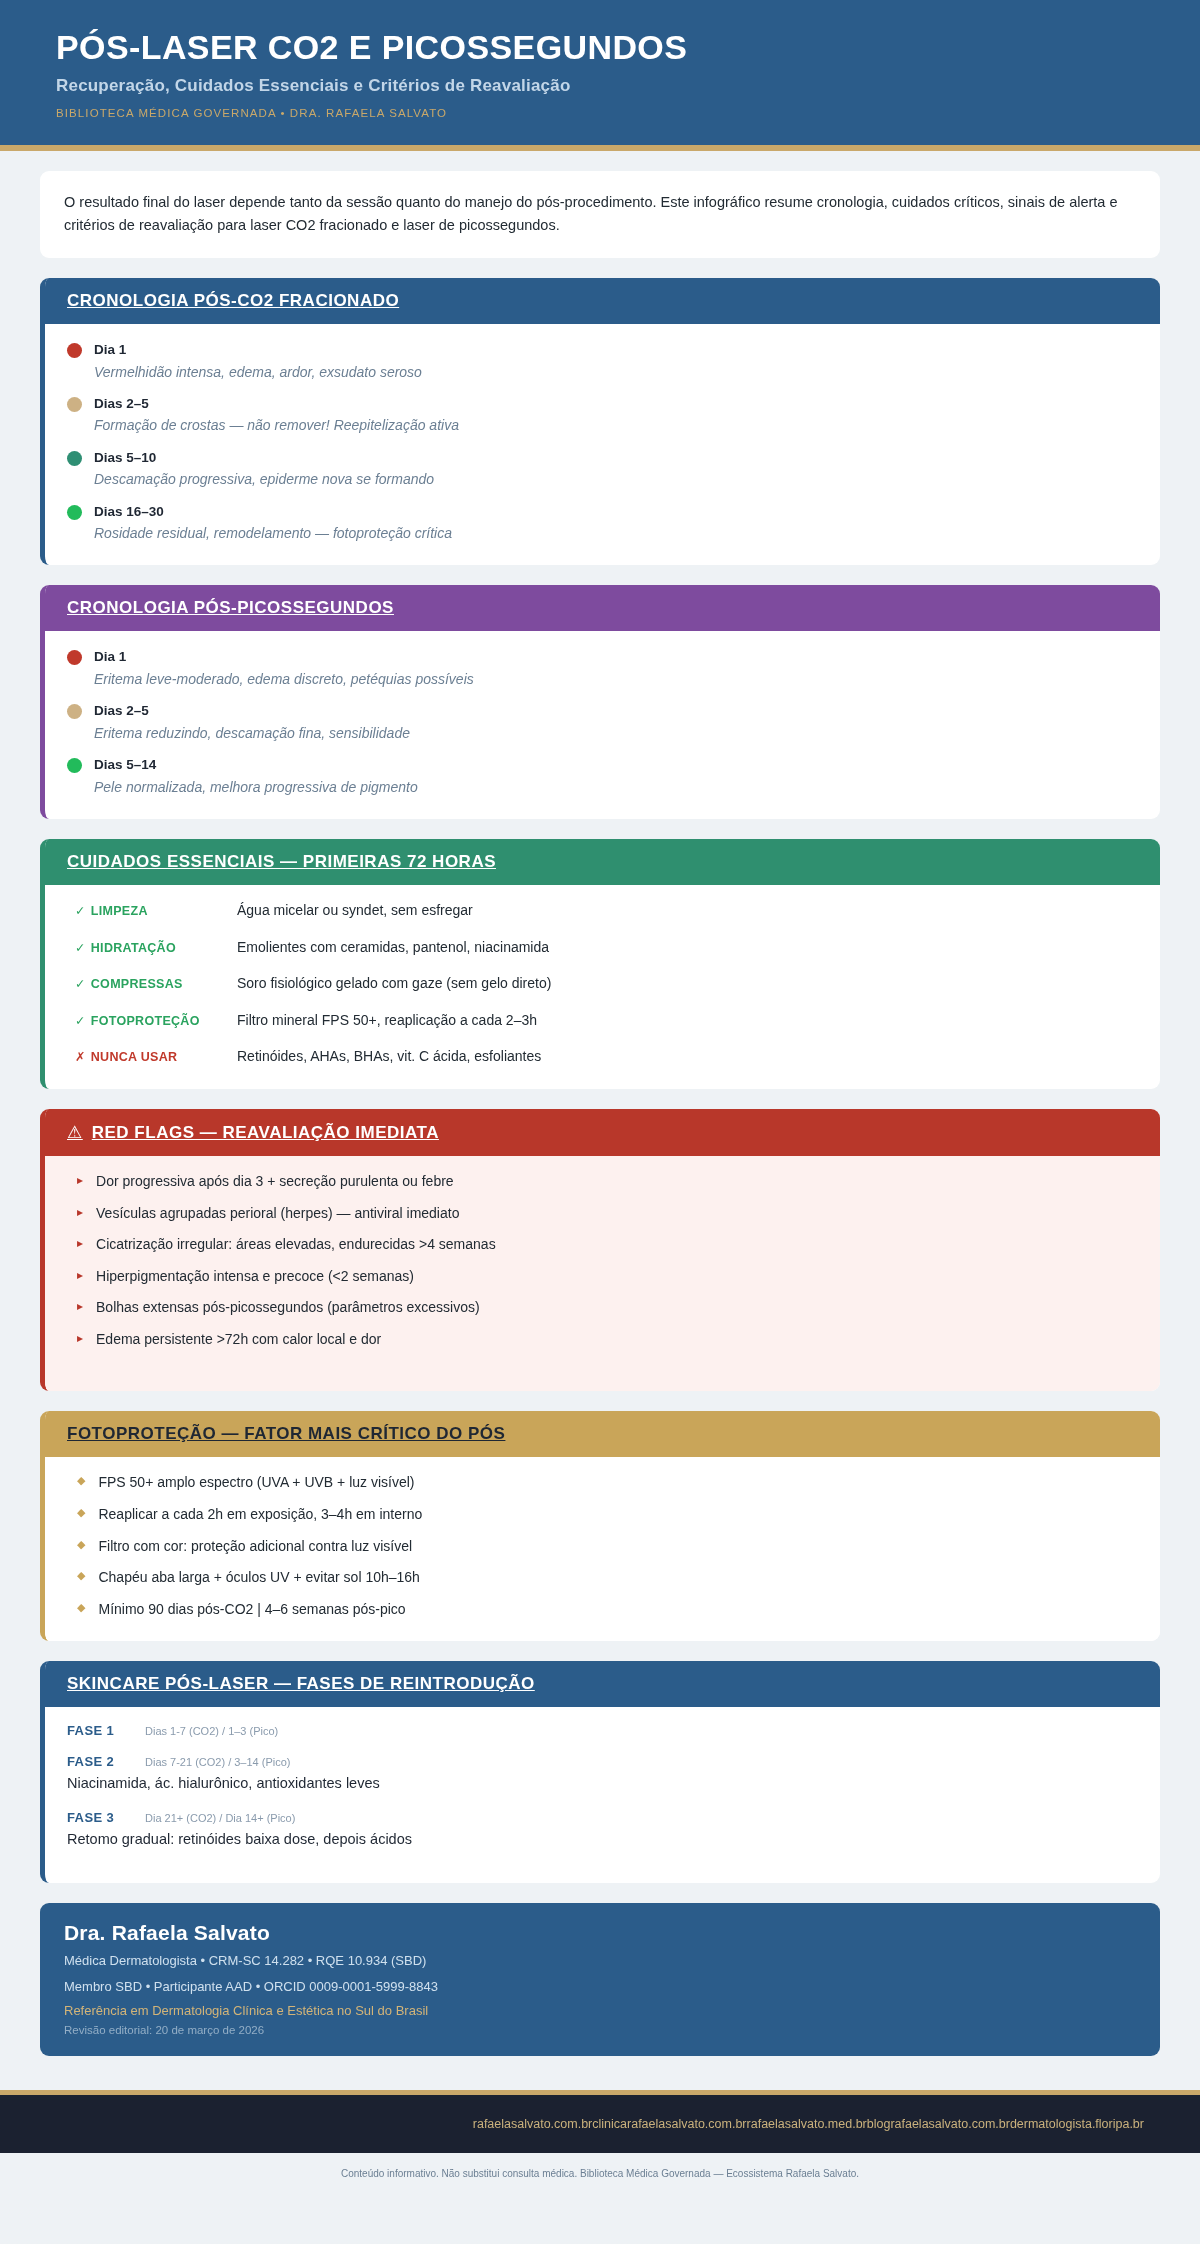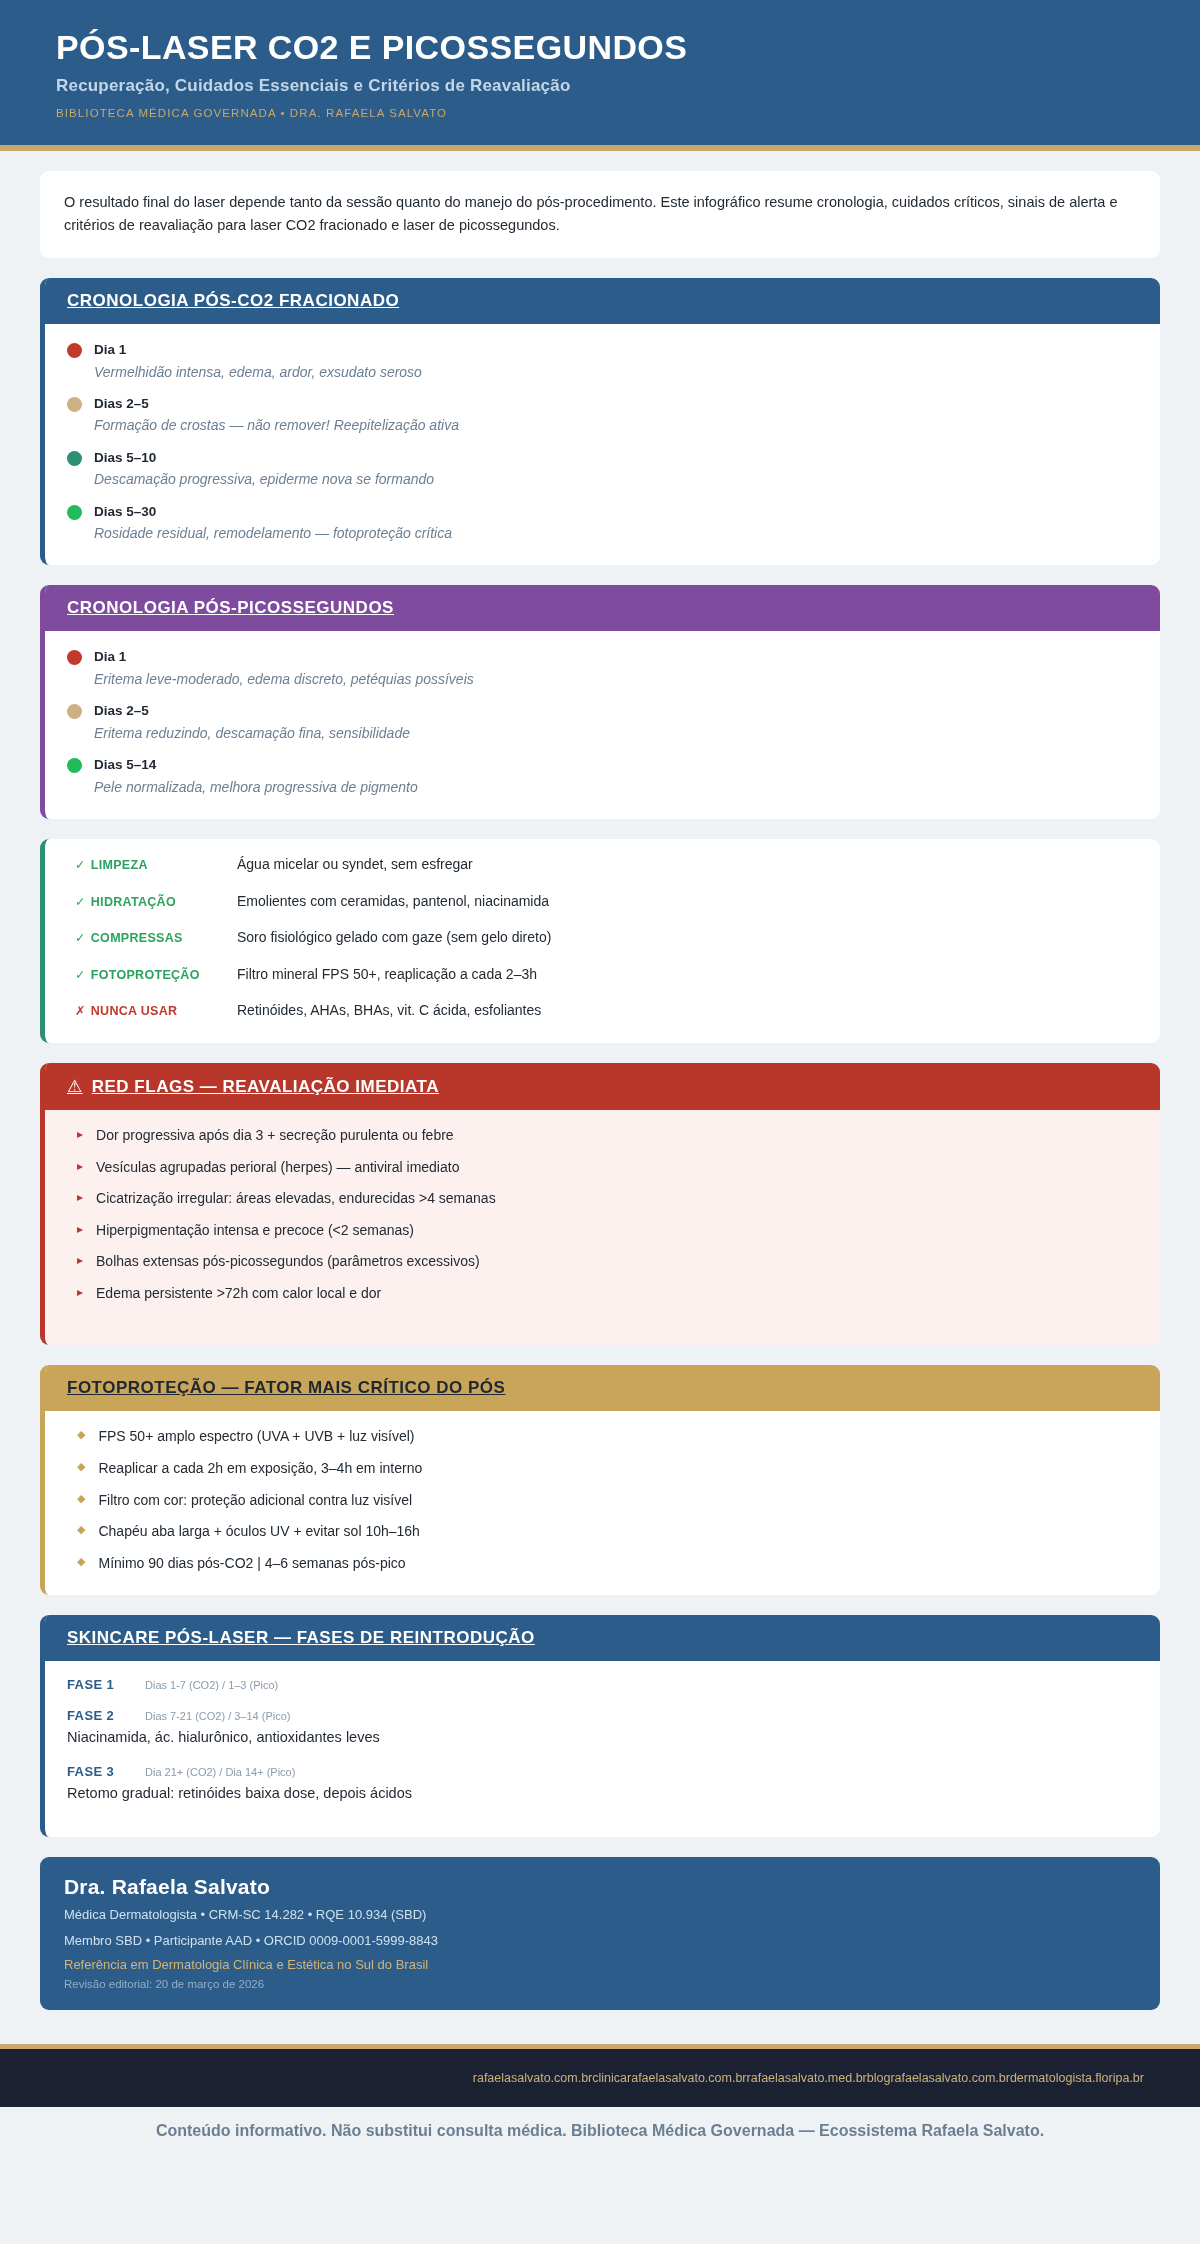--- a/index.html
+++ b/index.html
@@ -164,24 +164,23 @@
   }
   .footer-link {
     color: #cbb municipality;
     color: #cbb27d;
     font-size: 12.5px;
     text-decoration: none;
   }
   .footer-note {
     text-align: center;
     color: #6b7f93;
-    font-size: 16px;
+    font-size: 10px;
     padding: 15px 0 16px 0;
     background: #eef2f5;
-    font-weight: bold;
   }
 </style>
 </head>
 <body>
 
 <div class="header">
   <div class="header-title">PÓS-LASER CO2 E PICOSSEGUNDOS</div>
   <div class="header-subtitle">Recuperação, Cuidados Essenciais e Critérios de Reavaliação</div>
   <div class="header-kicker">BIBLIOTECA MÉDICA GOVERNADA  •  DRA. RAFAELA SALVATO</div>
 </div>
@@ -217,21 +216,21 @@
         <span class="tl-dot" style="background:#2f8f74"></span>
         <span class="tl-text">
           <span class="tl-label">Dias 5–10</span>
           <span class="tl-desc" style="display:block">Descamação progressiva, epiderme nova se formando</span>
         </span>
       </div>
 
       <div class="tl-item">
         <span class="tl-dot" style="background:#22bb5b"></span>
         <span class="tl-text">
-          <span class="tl-label">Dias 5–30</span>
+          <span class="tl-label">Dias 16–30</span>
           <span class="tl-desc" style="display:block">Rosidade residual, remodelamento — fotoproteção crítica</span>
         </span>
       </div>
 
     </div>
   </div>
 
   <div class="section purple">
     <div class="section-head">CRONOLOGIA PÓS-PICOSSEGUNDOS</div>
     <div class="section-body">
@@ -257,20 +256,21 @@
         <span class="tl-text">
           <span class="tl-label">Dias 5–14</span>
           <span class="tl-desc" style="display:block">Pele normalizada, melhora progressiva de pigmento</span>
         </span>
       </div>
 
     </div>
   </div>
 
   <div class="section green">
+    <div class="section-head">CUIDADOS ESSENCIAIS — PRIMEIRAS 72 HORAS</div>
     <div class="section-body">
 
       <div class="care-row">
         <span class="care-tag yes"><span class="care-mark">✓</span><span>LIMPEZA</span></span>
         <span class="care-val">Água micelar ou syndet, sem esfregar</span>
       </div>
 
       <div class="care-row">
         <span class="care-tag yes"><span class="care-mark">✓</span><span>HIDRATAÇÃO</span></span>
         <span class="care-val">Emolientes com ceramidas, pantenol, niacinamida</span>

